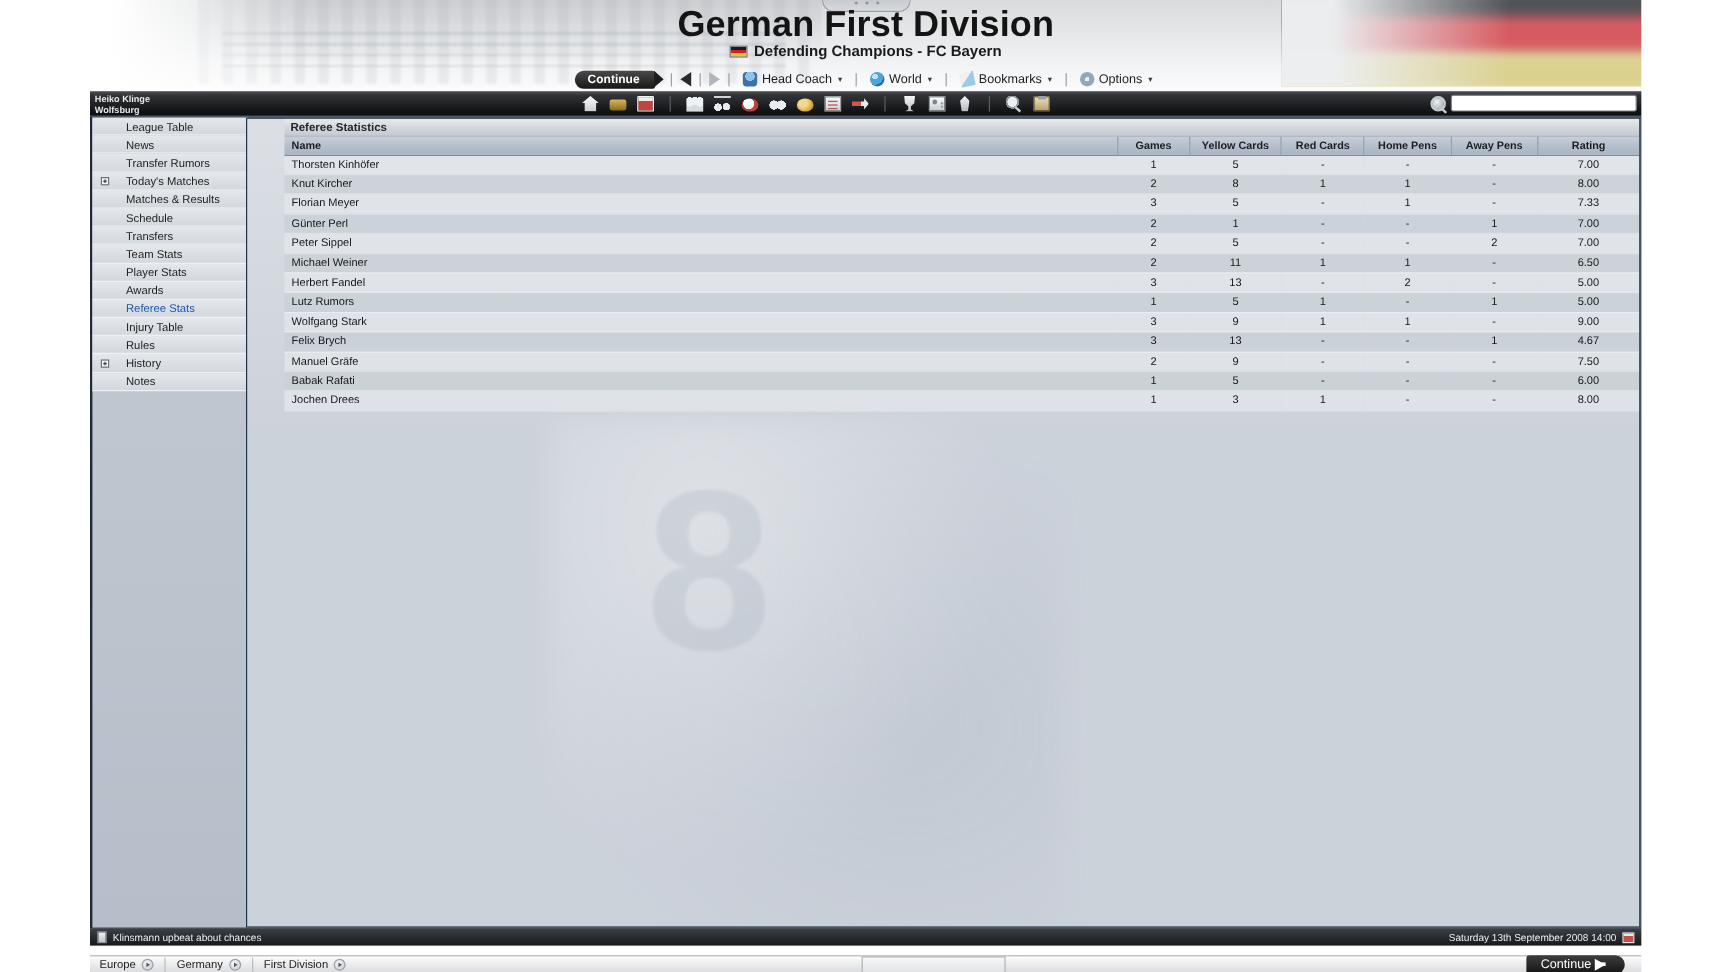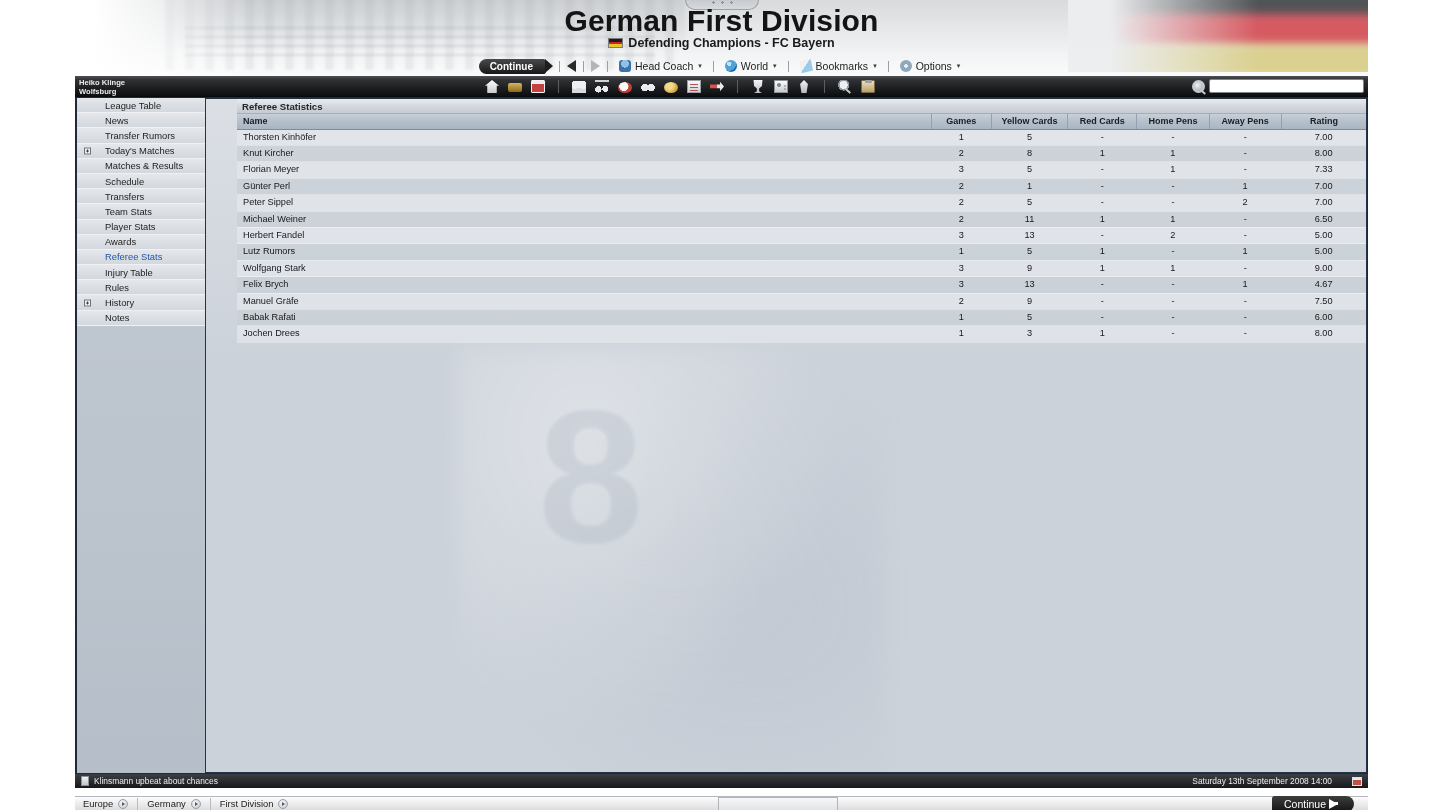--- a/index.html
+++ b/index.html
@@ -267,21 +267,21 @@
     background: linear-gradient(180deg,#3c3f43,#17181a);
     display: flex; align-items: center;
     color: #eceef0; font-size: 8.4px;
   }
   .news-icon {
     width: 8px; height: 10px; margin: 0 5px 0 6px;
     background: linear-gradient(180deg,#f3f4f5,#bfc4c9);
     border: 1px solid #8d9298; flex: none;
   }
   .status-date {
-    margin-left: auto; display: flex; align-items: center; gap: 20px; padding-right: 6px;
+    margin-left: auto; display: flex; align-items: center; gap: 5px; padding-right: 6px;
     font-size: 8.4px;
   }
   .cal-icon {
     width: 10px; height: 9px;
     background: linear-gradient(180deg,#e8eaec 0 30%,#c0504a 30% 100%);
     border: 1px solid #dfe1e3;
   }
 
   
   .breadcrumb-bar {

